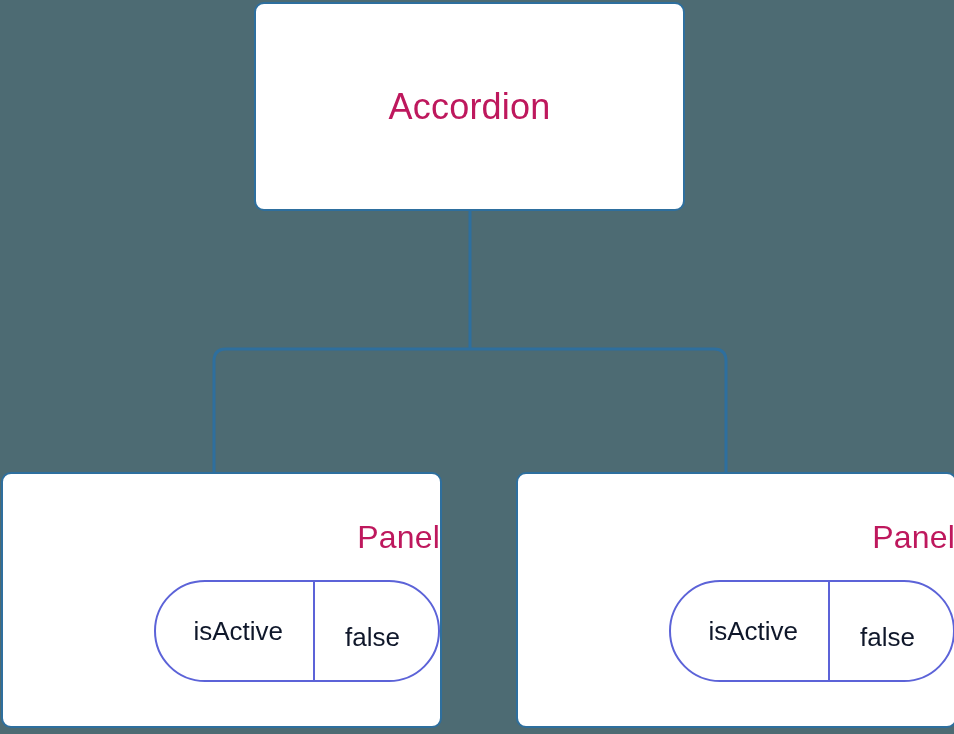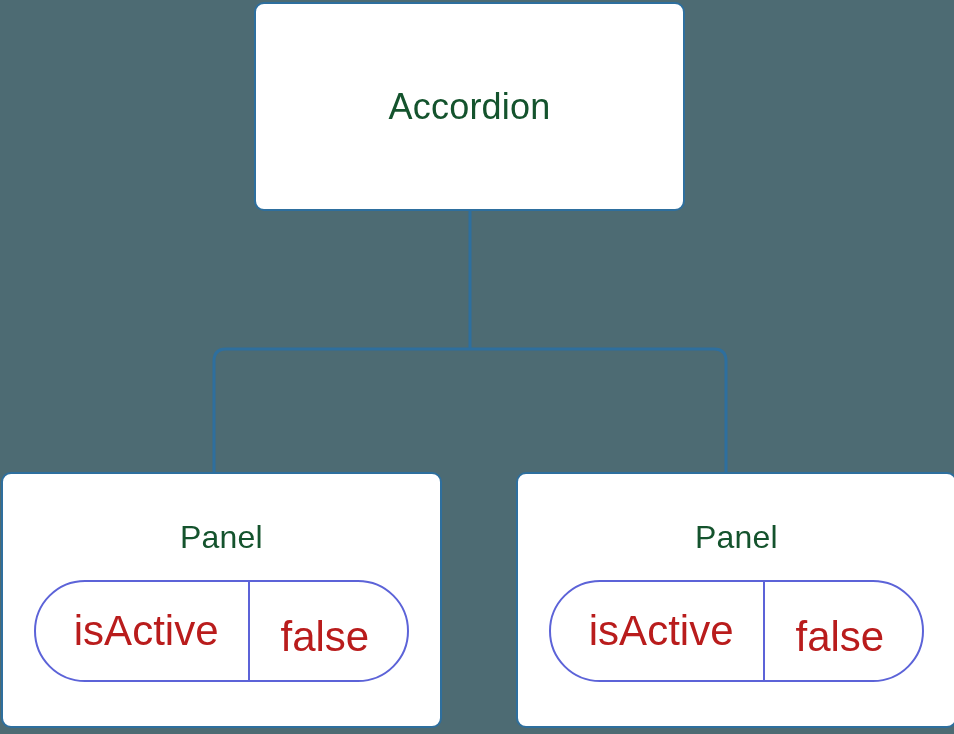--- a/index.html
+++ b/index.html
@@ -48,32 +48,33 @@
 
   .node-root {
     left: 254px;
     top: 2px;
     width: 431px;
     height: 209px;
     justify-content: center;
   }
 
   .node-title {
-    color: #14532d;
+    color: #be185d;
     font-size: 36px;
     line-height: 1.1;
     letter-spacing: 0.2px;
     white-space: nowrap;
   }
 
   .node-child {
     top: 472px;
     height: 256px;
     justify-content: flex-start;
     padding-top: 46px;
+    align-items: flex-end;
   }
 
   .node-child .node-title {
     font-size: 32px;
   }
 
   .node-child-left {
     left: 1px;
     width: 441px;
   }
@@ -93,22 +94,22 @@
     display: flex;
     align-items: stretch;
     background: transparent;
   }
 
   .prop-key,
   .prop-value {
     display: flex;
     align-items: center;
     justify-content: center;
-    color: #b91c1c;
-    font-size: 42px;
+    color: #0f172a;
+    font-size: 26px;
     line-height: 1;
     white-space: nowrap;
     box-sizing: border-box;
   }
 
   .prop-key {
     padding: 0 30px 0 38px;
   }
 
   .prop-value {

